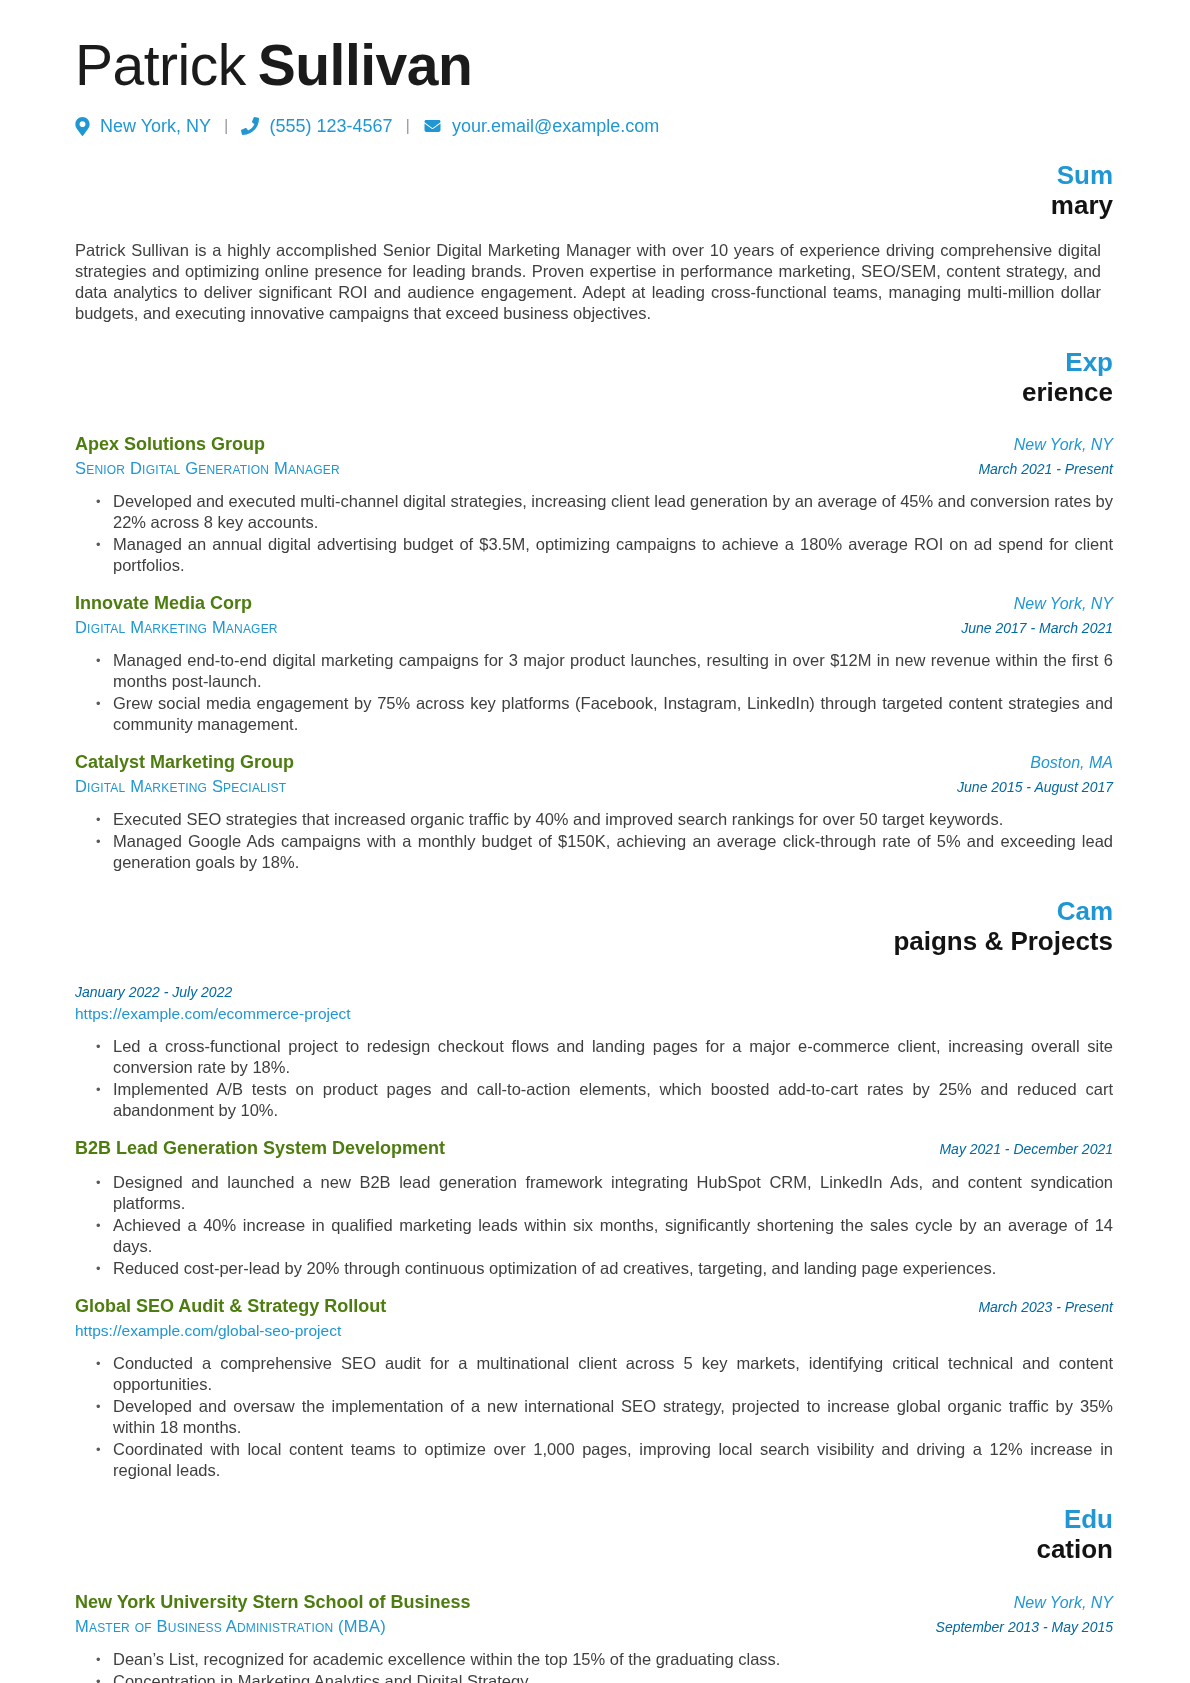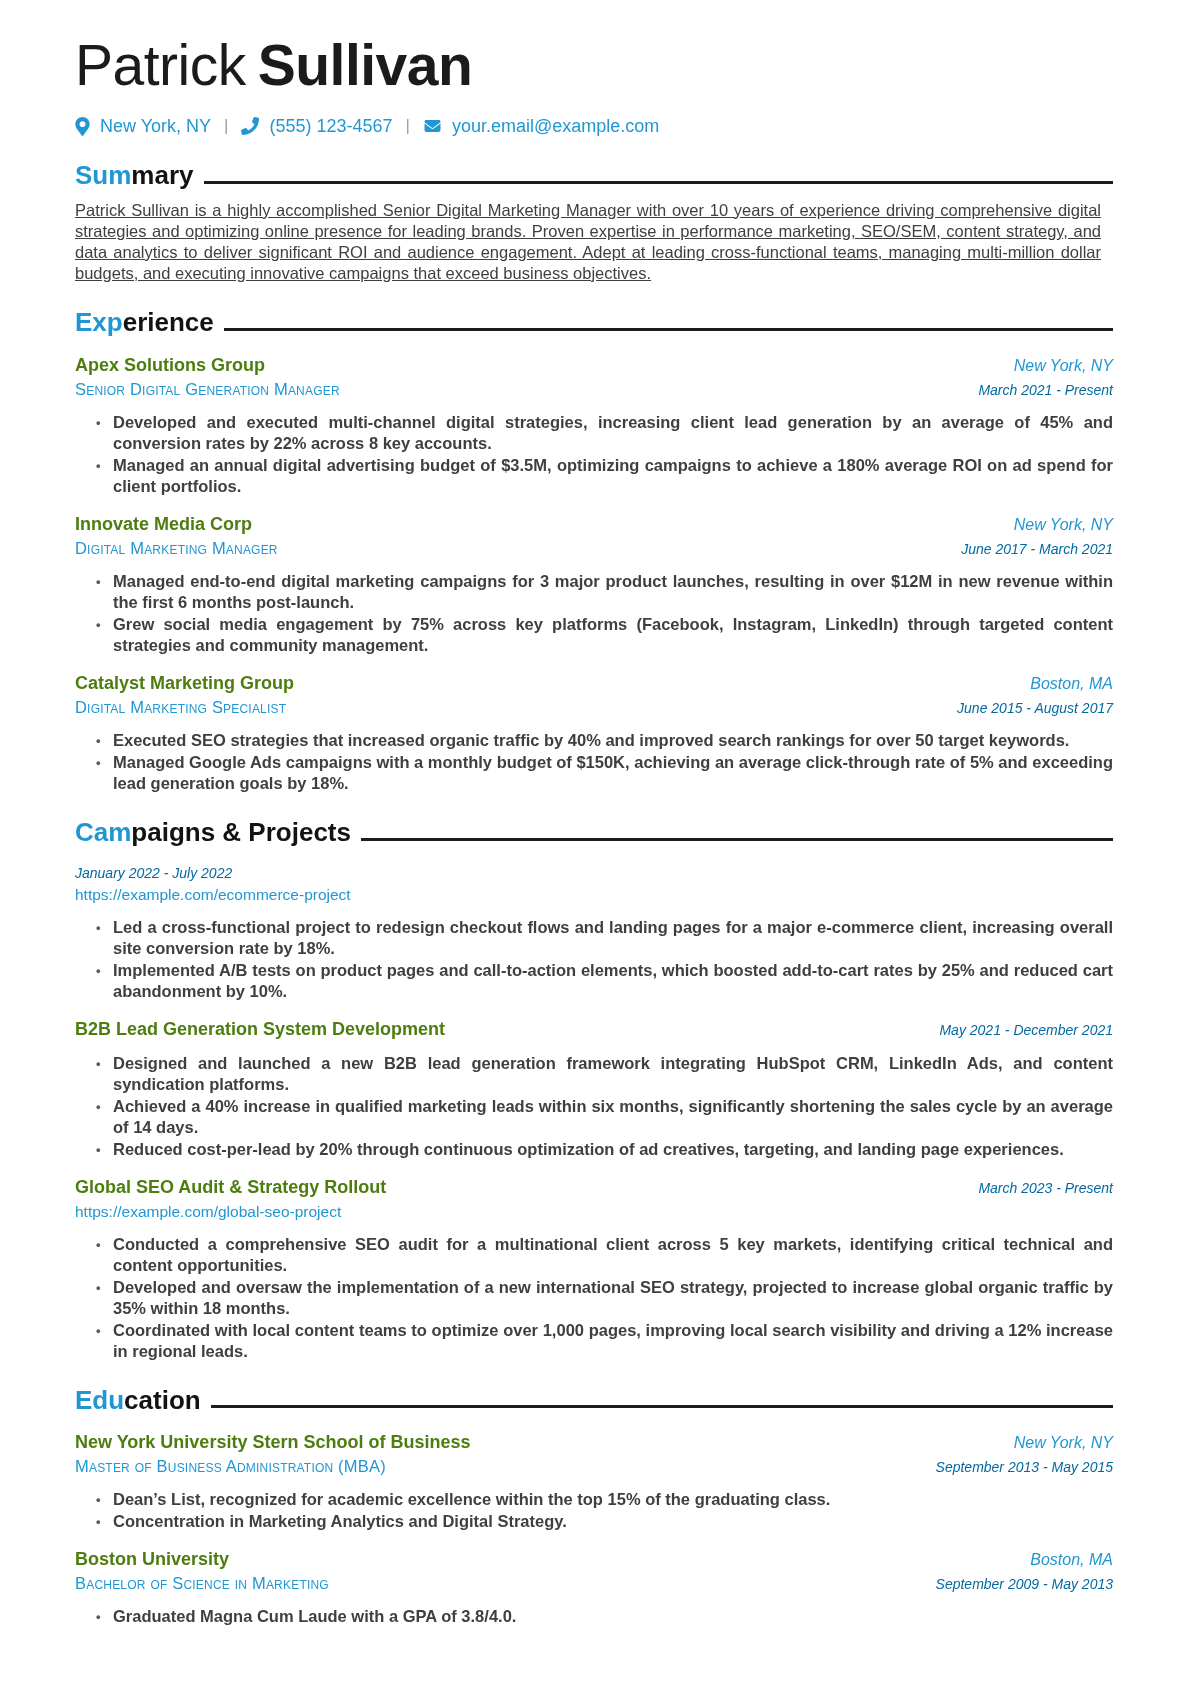--- a/index.html
+++ b/index.html
@@ -19,38 +19,38 @@
     margin-top: 20px; display: flex; align-items: center; gap: 13px;
     color: var(--accent); font-size: 18px;
   }
   .contact-item { display: flex; align-items: center; gap: 10px; }
   .contact-item svg { display: block; }
   .sep { color: #9aa0a6; font-size: 17px; }
   
   .sec { margin-top: 24px; }
   h2.sec-title {
     margin: 0; display: flex; align-items: flex-end;
-    font-size: 26px; font-weight: 700; color: #131313; line-height: 1.15;
+    font-size: 26px; font-weight: 700; color: #131313; line-height: 1.15; flex-direction: column;
   }
   h2.sec-title .accent { color: var(--accent); }
   h2.sec-title .rule { flex: 1; margin-left: 10px; border-bottom: 3px solid #1d1d1d; margin-bottom: 7px; }
   p.summary-text {
     margin: 9px 12px 0 0; font-size: 16.5px; line-height: 21px;
-    text-align: justify; hyphens: auto; color: #3f3f3f; text-decoration: underline;
+    text-align: justify; hyphens: auto; color: #3f3f3f;
   }
   
   .entry { margin-top: 17px; }
   .entry-head { display: flex; justify-content: space-between; align-items: baseline; }
   .entry-sub  { display: flex; justify-content: space-between; align-items: baseline; margin-top: 4px; }
   .org   { font-weight: 700; font-size: 18px; color: #4d7c0f; }
   .loc   { color: var(--accent); font-style: italic; font-size: 16px; }
   .role  { color: var(--accent); font-variant: small-caps; font-size: 16.5px; letter-spacing: 0.2px; }
   .dates { color: #0369a1; font-style: italic; font-size: 14px; }
   .url   { margin-top: 5px; font-size: 15.5px; color: var(--accent); text-decoration: none; display: inline-block; }
-  ul.bullets { margin: 13px 0 0 0; padding: 0 0 0 38px; list-style: none; font-weight: bold; }
+  ul.bullets { margin: 13px 0 0 0; padding: 0 0 0 38px; list-style: none; }
   ul.bullets li {
     position: relative; font-size: 16.5px; line-height: 21px; color: #3f3f3f;
     text-align: justify; hyphens: auto; margin-top: 1px;
   }
   ul.bullets li::before {
     content: "\2022"; position: absolute; left: -17px; top: 0;
     color: #5a5a5a; font-size: 13px;
   }
 </style>
 </head>

